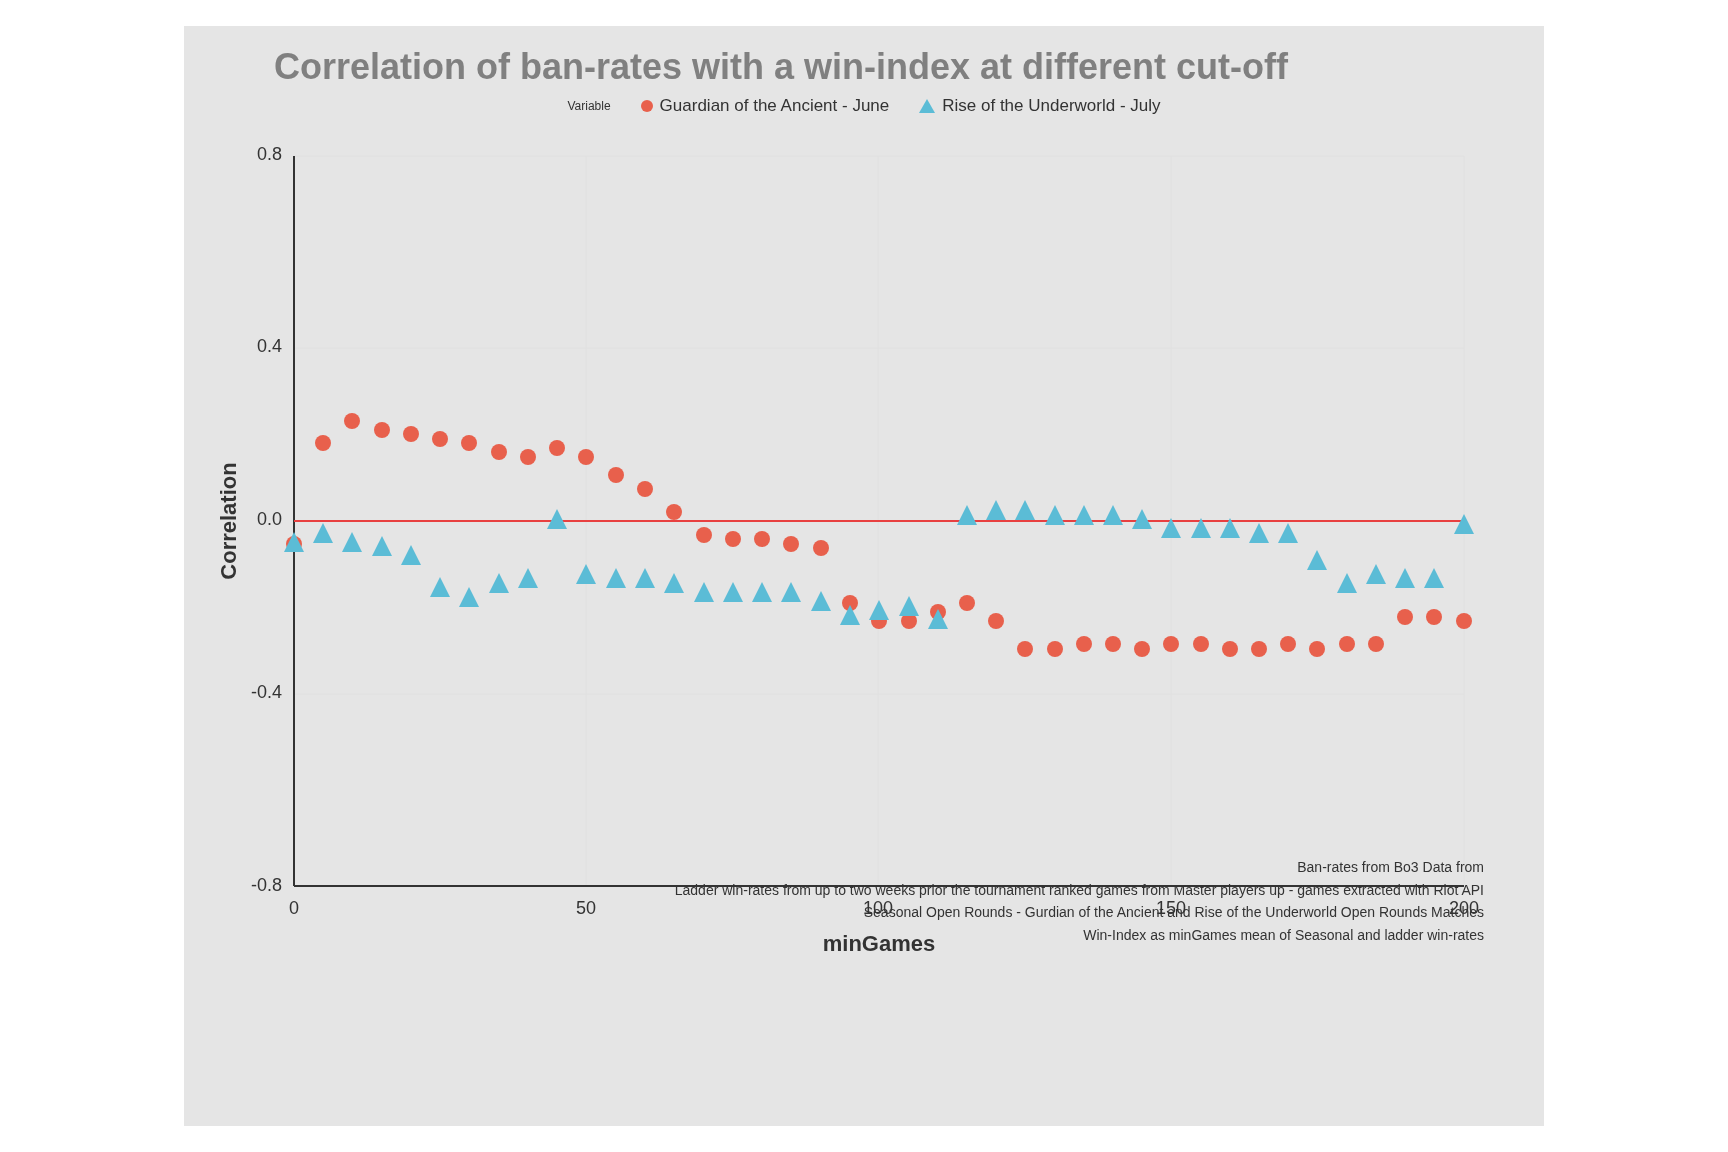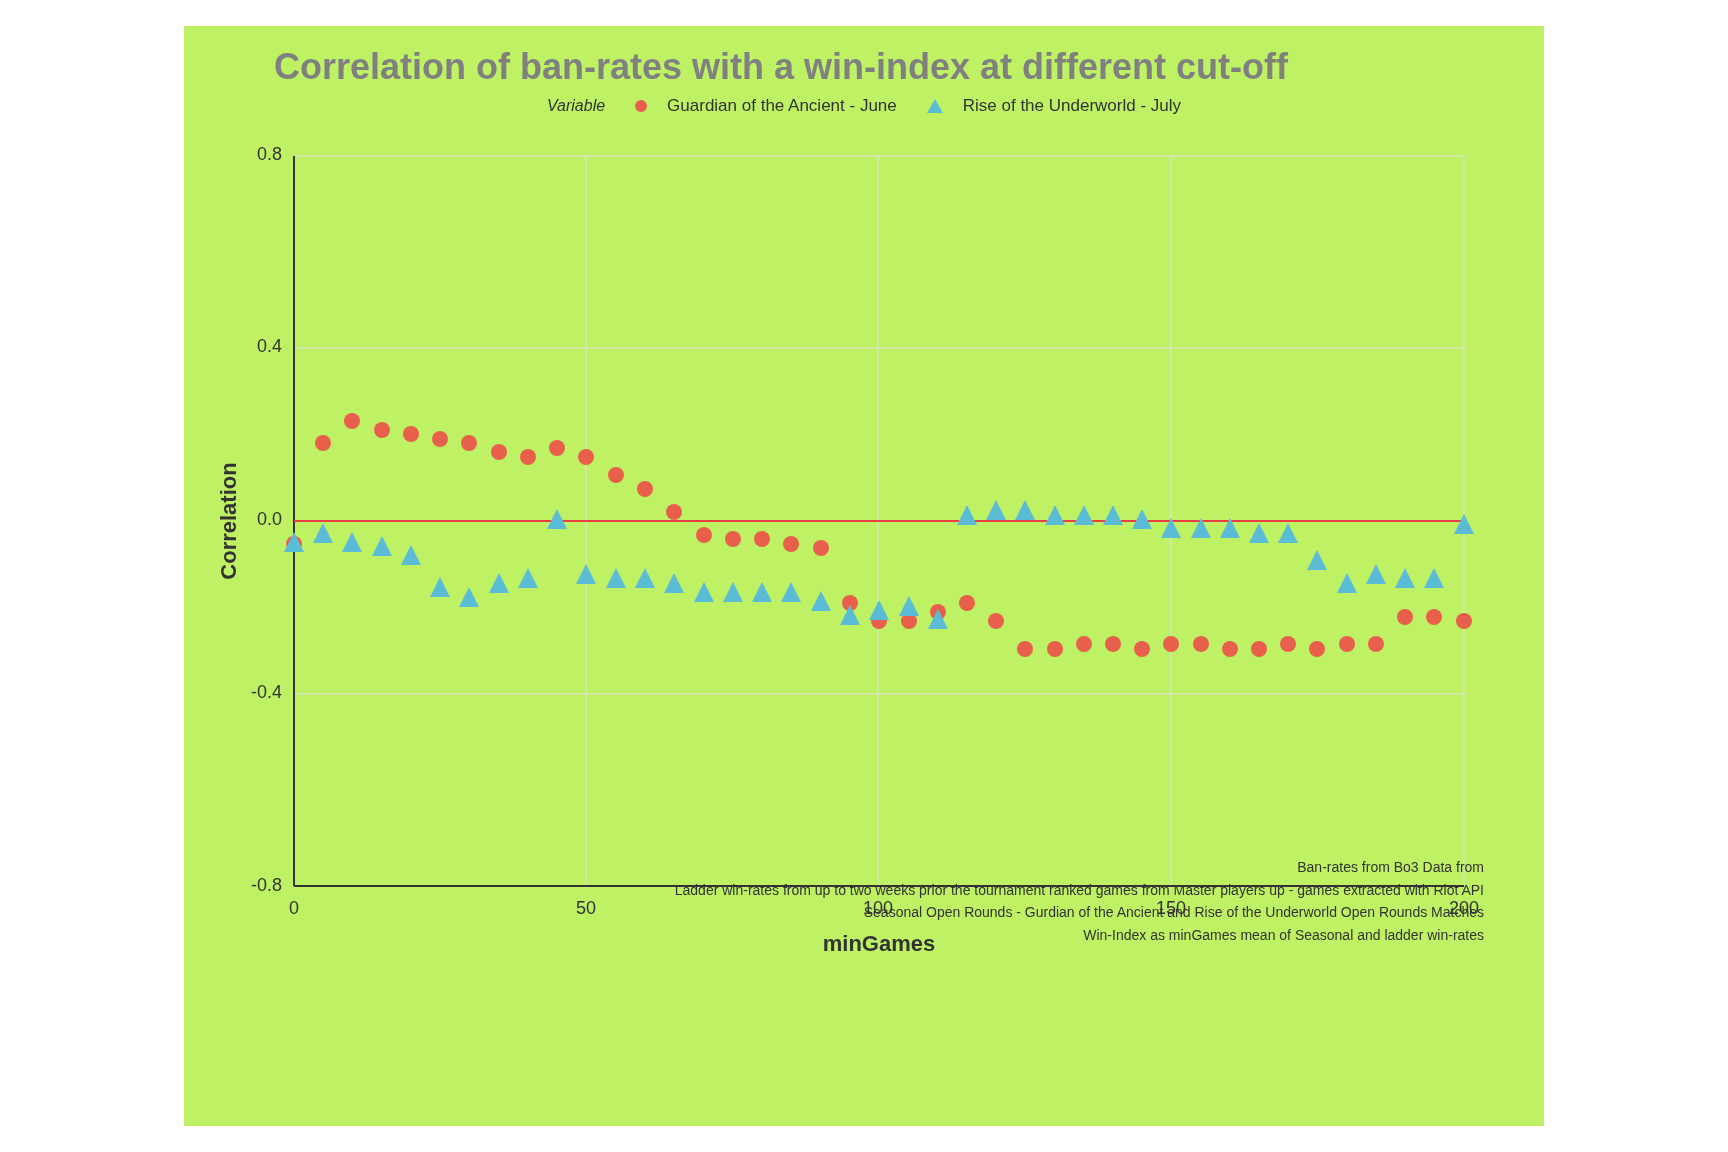--- a/index.html
+++ b/index.html
@@ -9,21 +9,21 @@
       width: 1728px;
       height: 1152px;
       overflow: hidden;
       display: flex;
       align-items: center;
       justify-content: center;
     }
     .chart-container {
       width: 1360px;
       height: 1100px;
-      background: #bef264;
+      background: #e5e5e5;
       position: relative;
       padding: 20px 30px 160px 30px;
     }
     .chart-title {
       font-size: 36px;
       color: #808080;
       font-weight: bold;
       text-align: left;
       margin-bottom: 8px;
       padding-left: 60px;
@@ -31,28 +31,27 @@
     .legend {
       display: flex;
       align-items: center;
       justify-content: center;
       gap: 30px;
       margin-bottom: 10px;
       font-size: 18px;
       color: #333;
     }
     .legend-variable {
-      font-style: italic;
-      font-size: 16px;
+      font-size: 12px;
       color: #333;
     }
     .legend-item {
       display: flex;
       align-items: center;
-      gap: 20px;
+      gap: 7px;
       font-size: 17px;
     }
     .legend-circle {
       width: 12px;
       height: 12px;
       border-radius: 50%;
       background: #e8604c;
     }
     .legend-triangle {
       width: 0;

